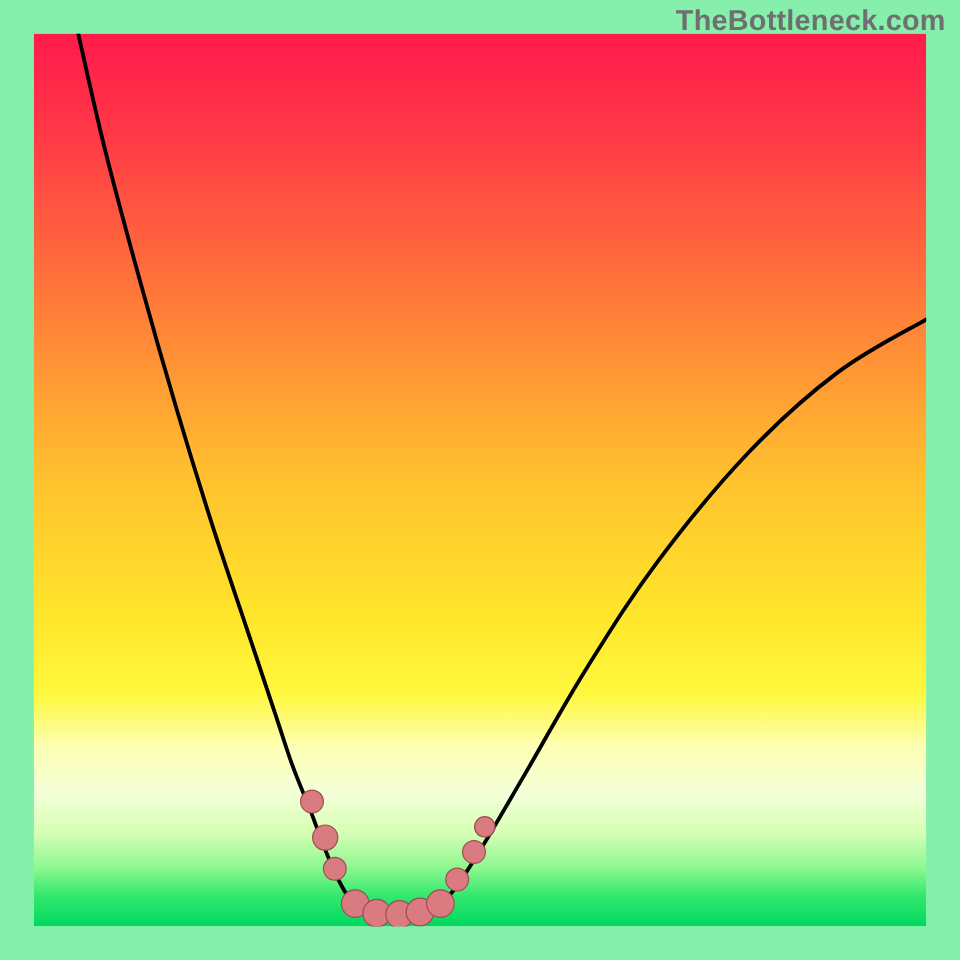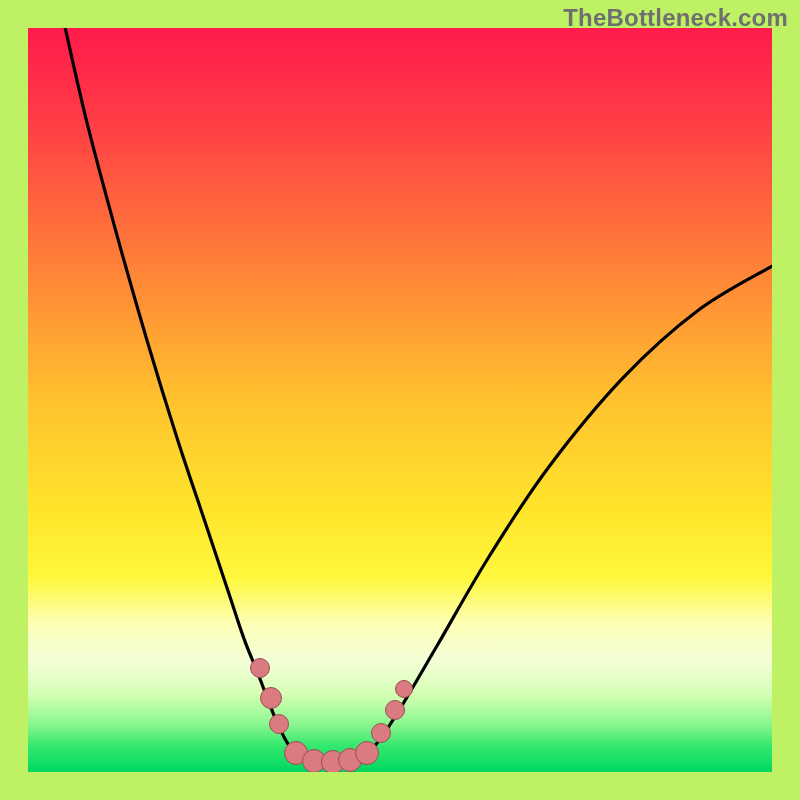--- a/index.html
+++ b/index.html
@@ -9,21 +9,21 @@
     height: 800px;
     background: #000;
     overflow: hidden;
   }
   .frame {
     position: absolute;
     top: 0;
     left: 0;
     width: 800px;
     height: 800px;
-    background: #bef264;
+    background: #86efac;
   }
   .plot-area {
     position: absolute;
     left: 28px;
     top: 28px;
     width: 744px;
     height: 744px;
     overflow: hidden;
   }
   .gradient-bg {

